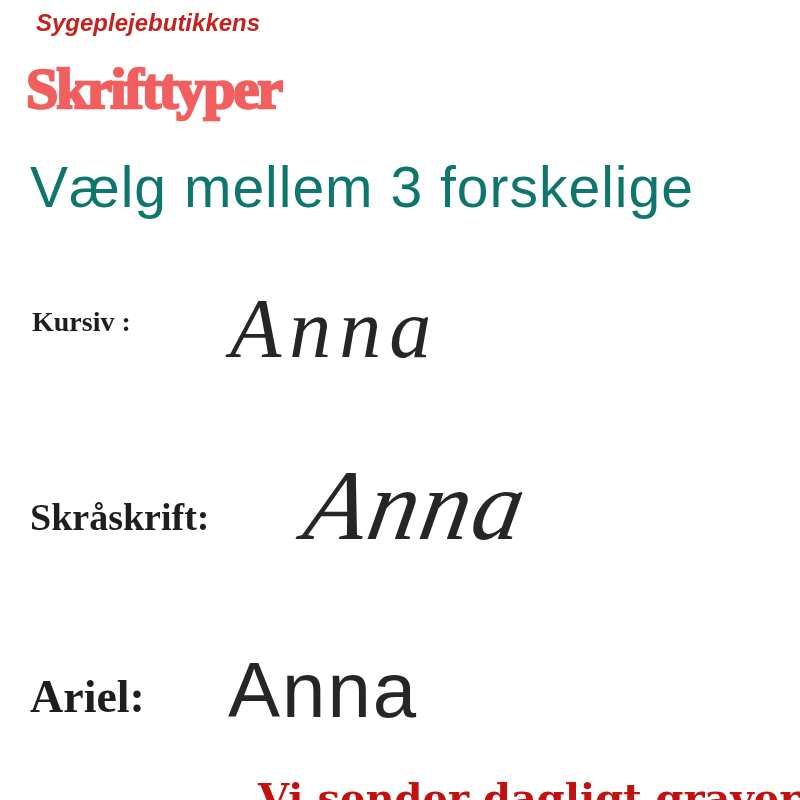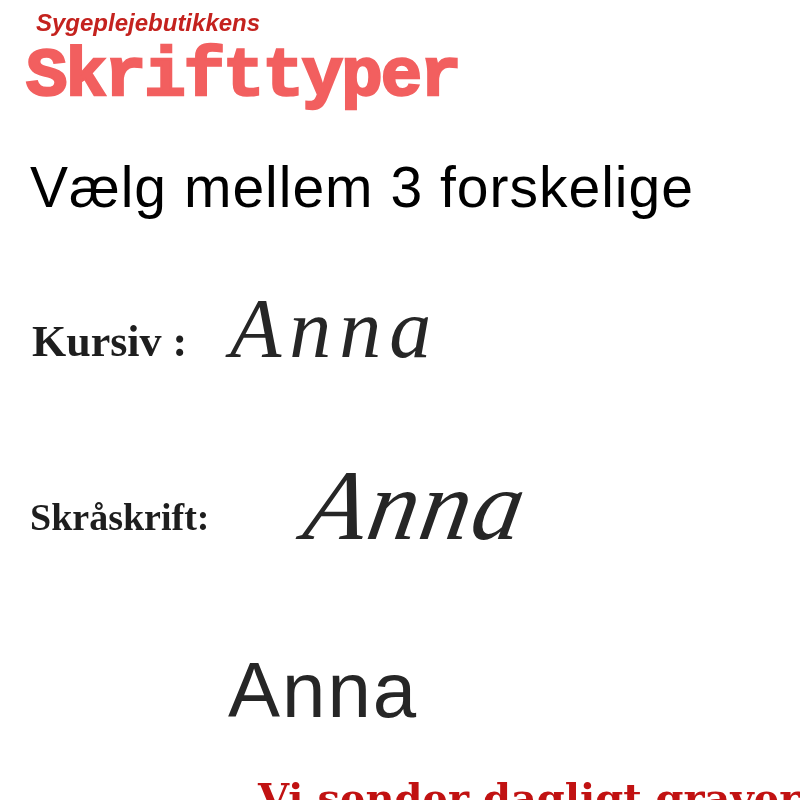--- a/index.html
+++ b/index.html
@@ -14,42 +14,42 @@
   .abs { position: absolute; line-height: 1; white-space: nowrap; }
 
   .brand {
     left: 36px; top: 11px;
     font-family: "Liberation Sans", sans-serif;
     font-style: italic;
     font-weight: 700;
     font-size: 24px;
   }
   .title {
-    left: 26px; top: 43px;
+    left: 26px; top: 60px;
     margin: 0;
-    font-family: Liberation Mono, monospace;
+    font-family: Liberation Serif, serif;
     font-weight: 700;
-    font-size: 69px;
+    font-size: 58px;
     letter-spacing: -2px;
     -webkit-text-stroke: 2.5px currentColor;
   }
   .subtitle {
     left: 30px; top: 159px;
     font-family: "Liberation Sans", sans-serif;
     font-weight: 300;
     font-size: 57px;
     letter-spacing: 1px;
   }
 
   .label {
     font-family: "Liberation Serif", serif;
     font-weight: 700;
     color: #1e1e1e;
   }
-  .label-kursiv { left: 32px; top: 320px; font-size: 44px; }
+  .label-kursiv { left: 32px; top: 308px; font-size: 28px; }
   .label-skraaskrift { left: 30px; top: 498px; font-size: 38px; }
   .label-ariel { left: 30px; top: 674px; font-size: 46px; }
 
   .sample { color: #262626; }
   .sample-kursiv {
     left: 230px; top: 287px;
     font-family: "Liberation Serif", serif;
     font-style: italic;
     font-size: 84px;
     letter-spacing: 8px;
@@ -79,25 +79,26 @@
 </style>
 </head>
 <body>
 
 <div class="canvas">
 
   <div class="abs brand" style="color: rgb(196, 34, 30);">Sygeplejebutikkens</div>
 
   <h1 class="abs title" style="color: rgb(242, 95, 95);">Skrifttyper</h1>
 
-  <div class="abs subtitle" style="color: #000000;">Vælg mellem 3 forskelige</div>
+  <div class="abs subtitle" style="color: #0f766e;">Vælg mellem 3 forskelige</div>
 
   <div class="abs label label-kursiv">Kursiv :</div>
   <div class="abs sample sample-kursiv">Anna</div>
 
   <div class="abs label label-skraaskrift">Skråskrift:</div>
   <div class="abs sample sample-skraaskrift">Anna</div>
 
+  <div class="abs label label-ariel">Ariel:</div>
   <div class="abs sample sample-ariel">Anna</div>
 
   <div class="abs footer-note" style="color: rgb(193, 18, 18);">Vi sender dagligt graveringer ud</div>
 
 </div>
 
 </body></html>

